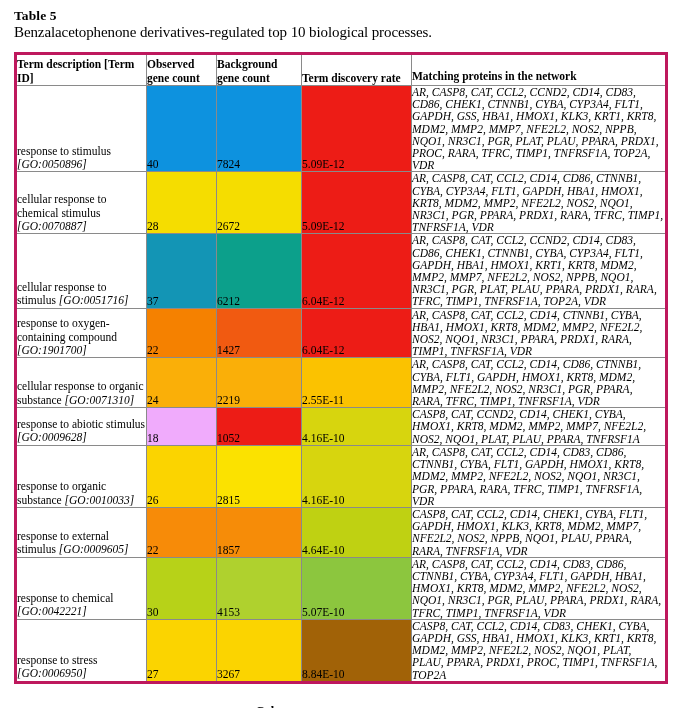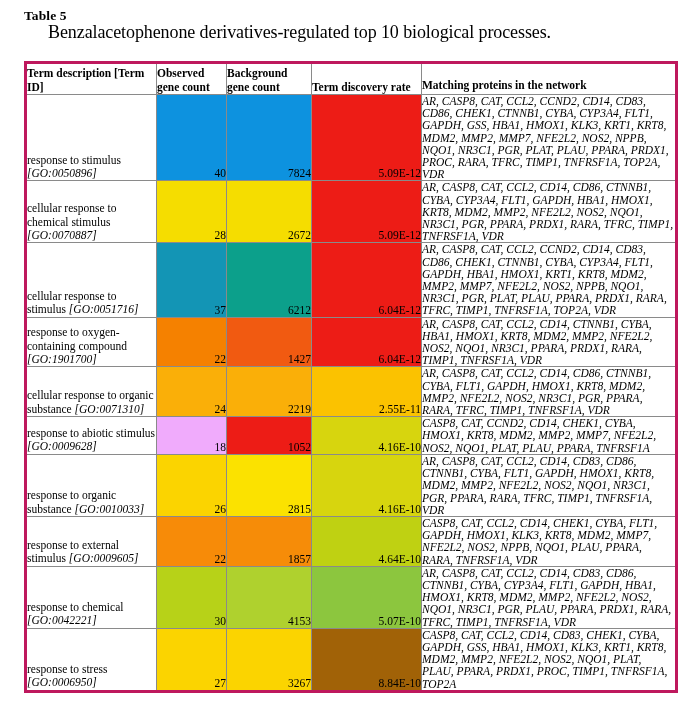--- a/index.html
+++ b/index.html
@@ -12,36 +12,35 @@
     height: 708px;
     font-family: "Liberation Serif", "DejaVu Serif", serif;
     color: #000000;
     overflow: hidden;
   }
   .page {
     position: relative;
     width: 564px;
     height: 708px;
     box-sizing: border-box;
-    padding: 8px 13px 0 24px;
+    padding: 8px 13px 0 14px;
     font-family: Liberation Serif, serif;
   }
   .table-label {
     font-weight: bold;
     font-size: 13.5px;
     line-height: 15px;
     letter-spacing: 0.1px;
   }
   .table-caption {
-    font-size: 18px;
+    font-size: 15px;
     line-height: 17px;
     margin-top: 1px;
-    margin-bottom: 20px;
+    margin-bottom: 11px;
     letter-spacing: -0.1px;
-    text-align: right;
   }
   table.main {
     border-collapse: collapse;
     table-layout: fixed;
     width: 651px;
     border: 3px solid #be185d;
   }
   table.main td, table.main th {
     border: 1px solid #8a8a8a;
     padding: 0;
@@ -67,21 +66,21 @@
   .term {
     background: #ffffff;
     padding: 0 4px 3px 6px;
     font-size: 11.6px;
     line-height: 13.4px;
     vertical-align: bottom;
   }
   .term .gid { font-style: italic; }
   
   .num {
-    text-align: right;
+    text-align: left;
     padding: 0 5px 2px 2px;
     font-size: 11.6px;
     line-height: 13px;
     vertical-align: bottom;
     margin-top: 8px;
   }
   
   .prot {
     background: #ffffff;
     font-style: italic;

